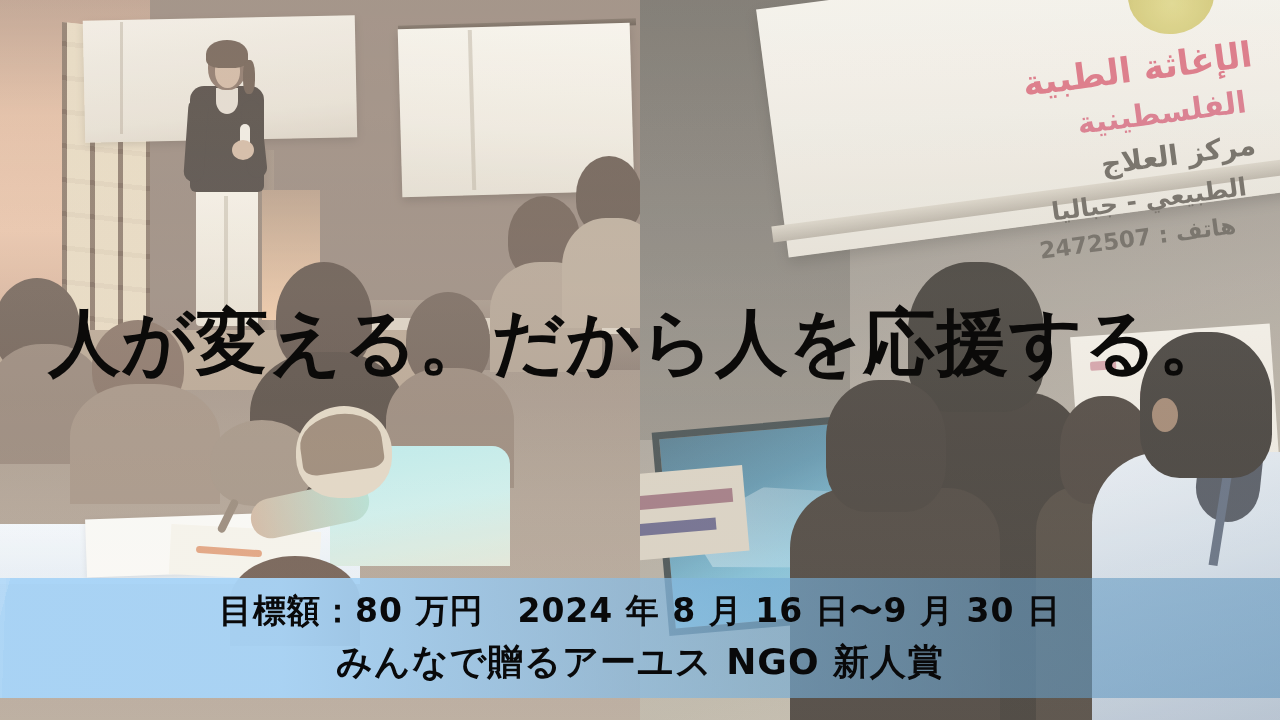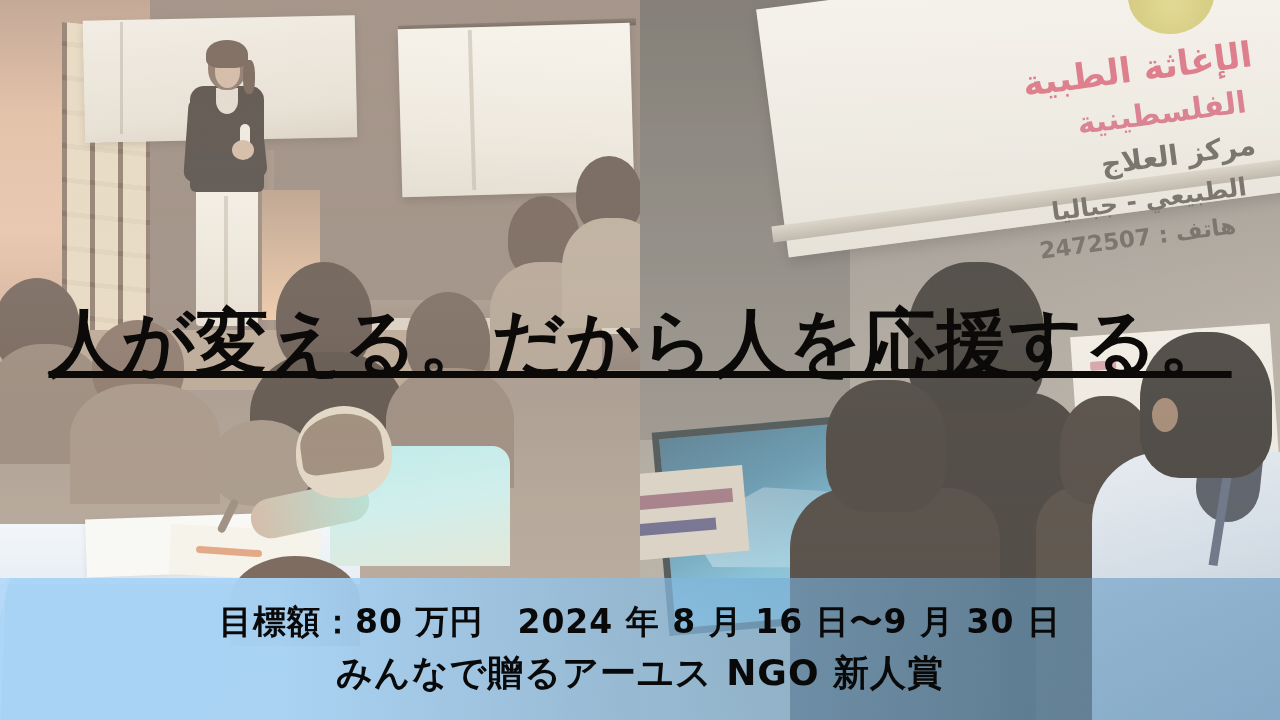--- a/index.html
+++ b/index.html
@@ -242,27 +242,26 @@
     position:absolute;
     left:0; right:0; top:306px;
     text-align:center;
     font-size:72px;
     font-weight:700;
     letter-spacing:1px;
     color:#0b0a09;
     line-height:1.0;
     white-space:nowrap;
     font-family:"DejaVu Sans","Liberation Sans",sans-serif;
-    text-decoration:underline;
   }
 
   
   .band {
     position:absolute;
-    left:0; right:0; top:578px; height:142px;
+    left:0; right:0; top:578px; height:120px;
     background: linear-gradient(90deg,
         rgba(168,212,247,.97) 0%,
         rgba(168,212,247,.95) 22%,
         rgba(150,198,236,.80) 40%,
         rgba(120,174,214,.66) 60%,
         rgba(104,158,198,.60) 78%,
         rgba(96,150,190,.58) 100%);
     overflow:hidden;
   }
   .band-texture {

